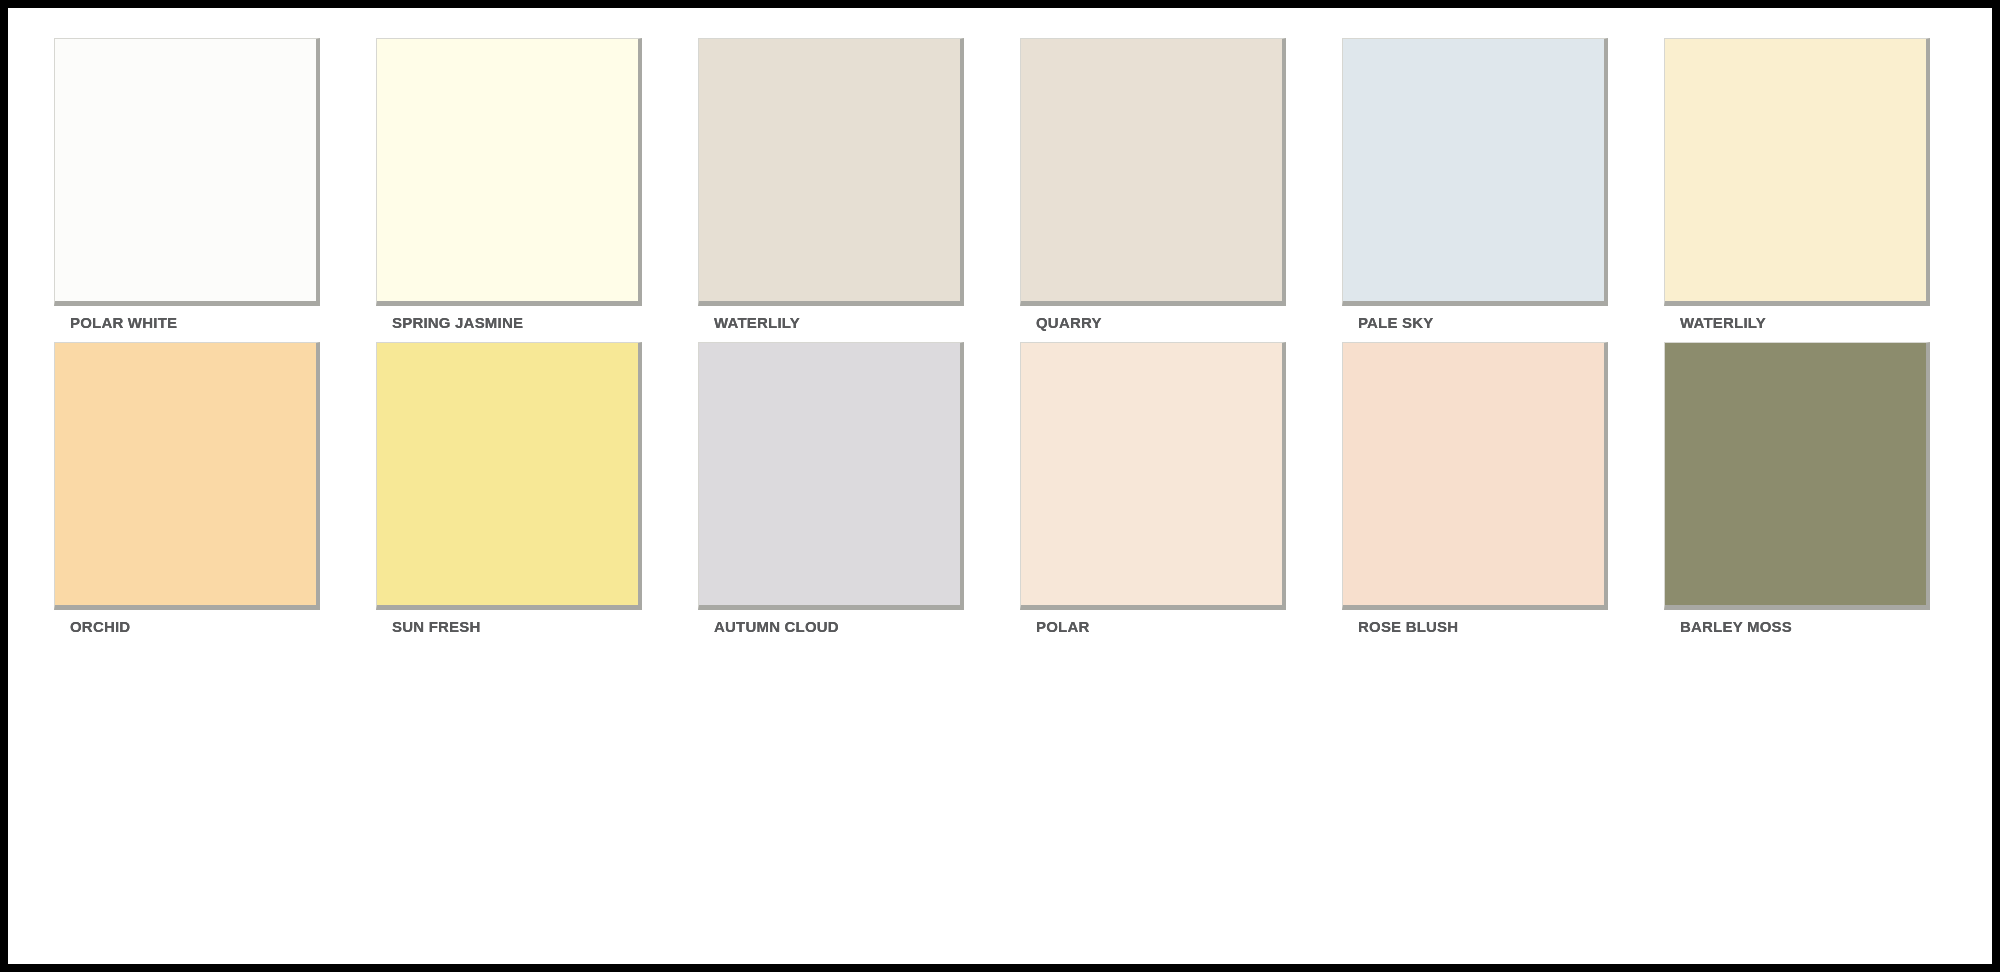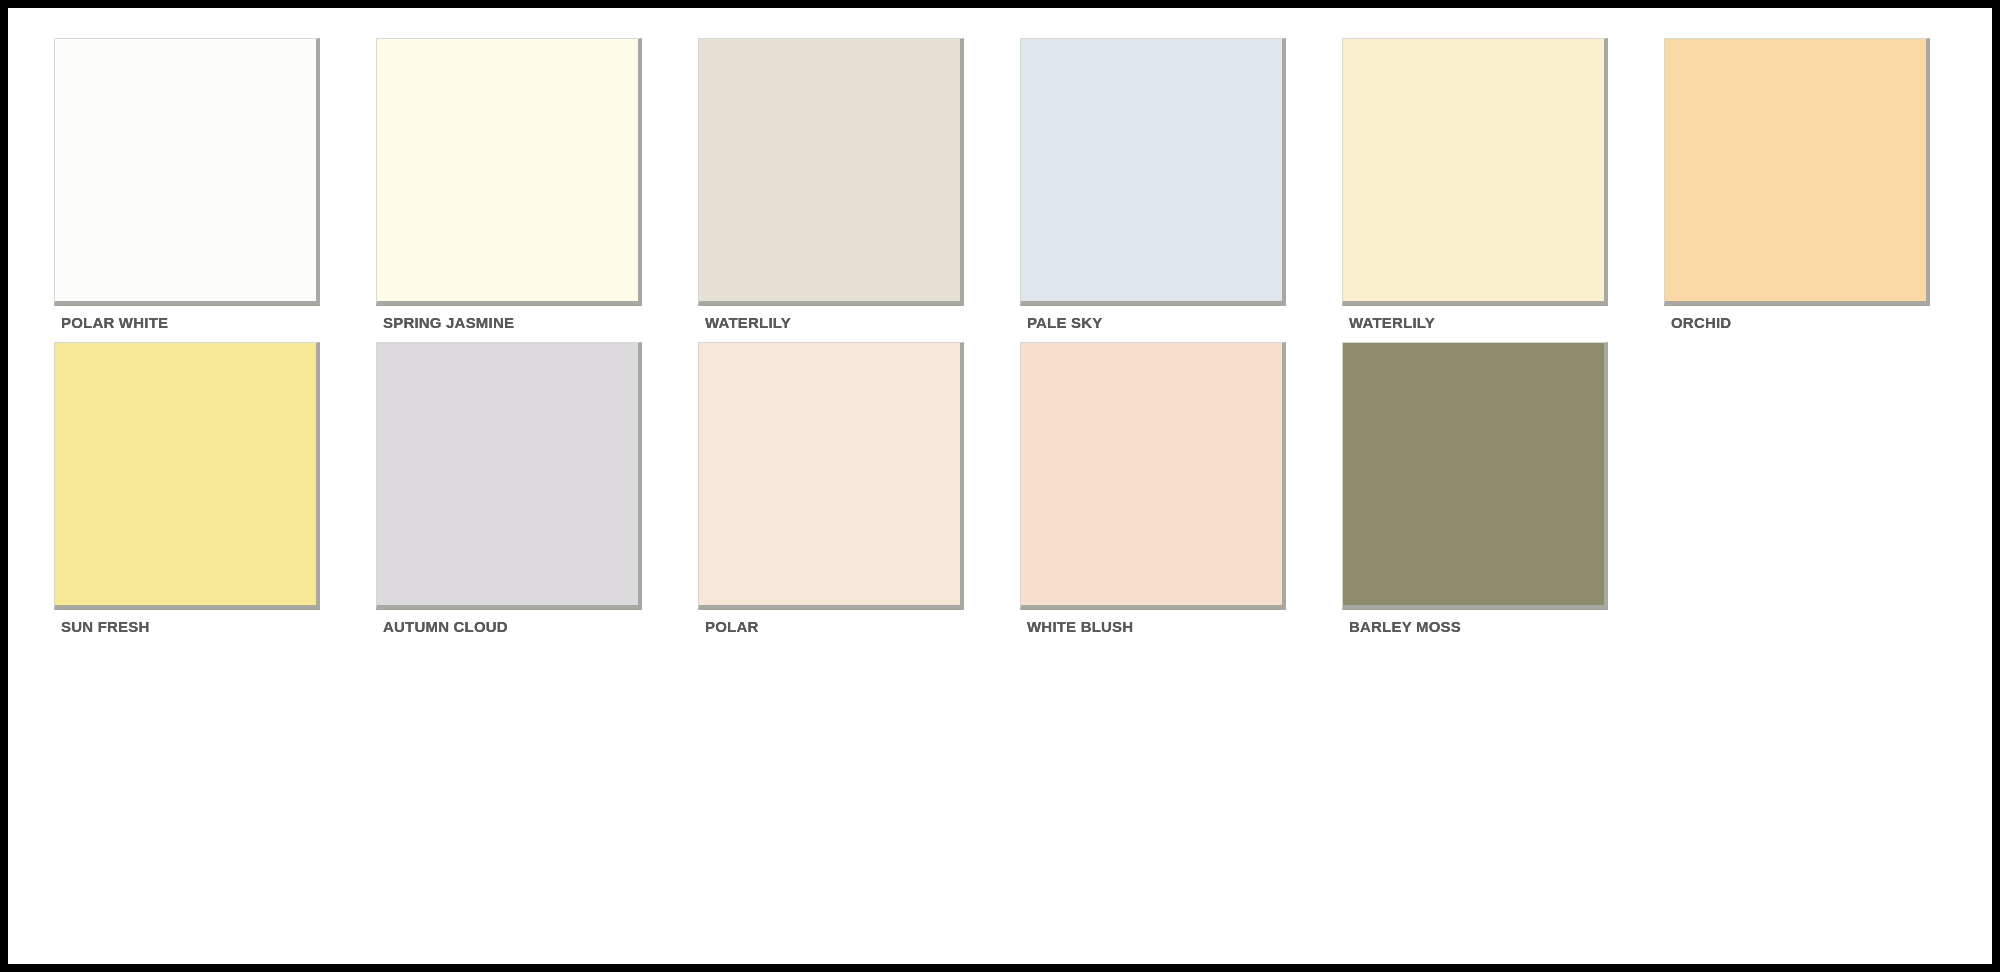--- a/index.html
+++ b/index.html
@@ -55,21 +55,21 @@
     height: 268px;
     box-sizing: border-box;
     border-top: 1px solid #d7d7d2;
     border-left: 1px solid #d7d7d2;
     border-right: 4px solid #a8a8a3;
     border-bottom: 5px solid #a8a8a3;
   }
 
   .swatch-label {
     position: absolute;
-    left: 7px;
+    left: 16px;
     top: 276px;
     font-size: 15px;
     font-weight: bold;
     letter-spacing: 0.2px;
     color: #58595b;
     white-space: nowrap;
     line-height: 18px;
     text-shadow: 0 0 0 #58595b;
   }
 </style>
@@ -84,20 +84,24 @@
       </div>
       <div class="swatch-cell">
         <div class="swatch-chip" style="background-color: rgb(255, 253, 232);"></div>
         <div class="swatch-label">SPRING JASMINE</div>
       </div>
       <div class="swatch-cell">
         <div class="swatch-chip" style="background-color: rgb(230, 223, 211);"></div>
         <div class="swatch-label">WATERLILY</div>
       </div>
       <div class="swatch-cell">
+        <div class="swatch-chip" style="background-color: rgb(232, 224, 212);"></div>
+        <div class="swatch-label">QUARRY</div>
+      </div>
+      <div class="swatch-cell">
         <div class="swatch-chip" style="background-color: rgb(223, 231, 236);"></div>
         <div class="swatch-label">PALE SKY</div>
       </div>
       <div class="swatch-cell">
         <div class="swatch-chip" style="background-color: rgb(250, 239, 207);"></div>
         <div class="swatch-label">WATERLILY</div>
       </div>
       <div class="swatch-cell">
         <div class="swatch-chip" style="background-color: rgb(250, 217, 166);"></div>
         <div class="swatch-label">ORCHID</div>
@@ -109,21 +113,21 @@
       <div class="swatch-cell">
         <div class="swatch-chip" style="background-color: rgb(220, 218, 221);"></div>
         <div class="swatch-label">AUTUMN CLOUD</div>
       </div>
       <div class="swatch-cell">
         <div class="swatch-chip" style="background-color: rgb(247, 231, 216);"></div>
         <div class="swatch-label">POLAR</div>
       </div>
       <div class="swatch-cell">
         <div class="swatch-chip" style="background-color: rgb(247, 223, 205);"></div>
-        <div class="swatch-label">WHITE BLUSH</div>
+        <div class="swatch-label">ROSE BLUSH</div>
       </div>
       <div class="swatch-cell">
         <div class="swatch-chip" style="background-color: rgb(140, 140, 109);"></div>
         <div class="swatch-label">BARLEY MOSS</div>
       </div>
       <div class="swatch-cell is-empty"></div>
       <div class="swatch-cell is-empty"></div>
     </div>
 </div>
 

